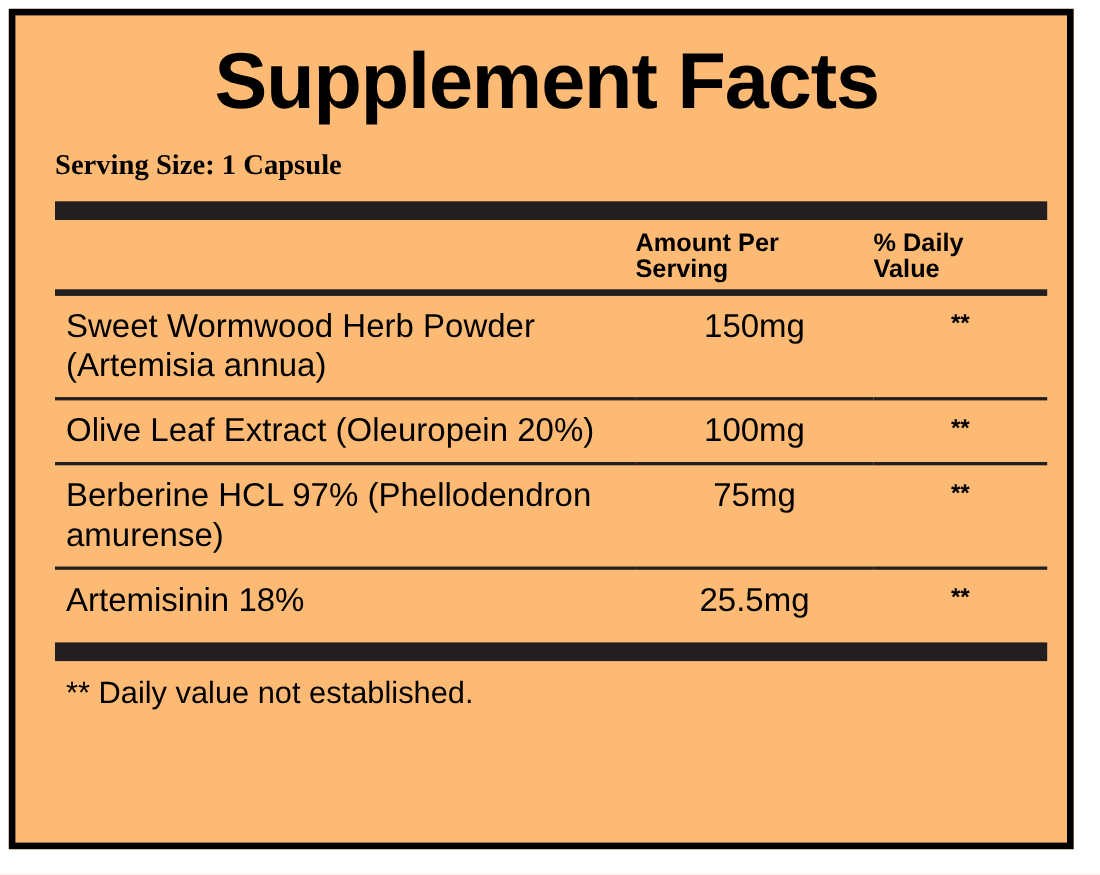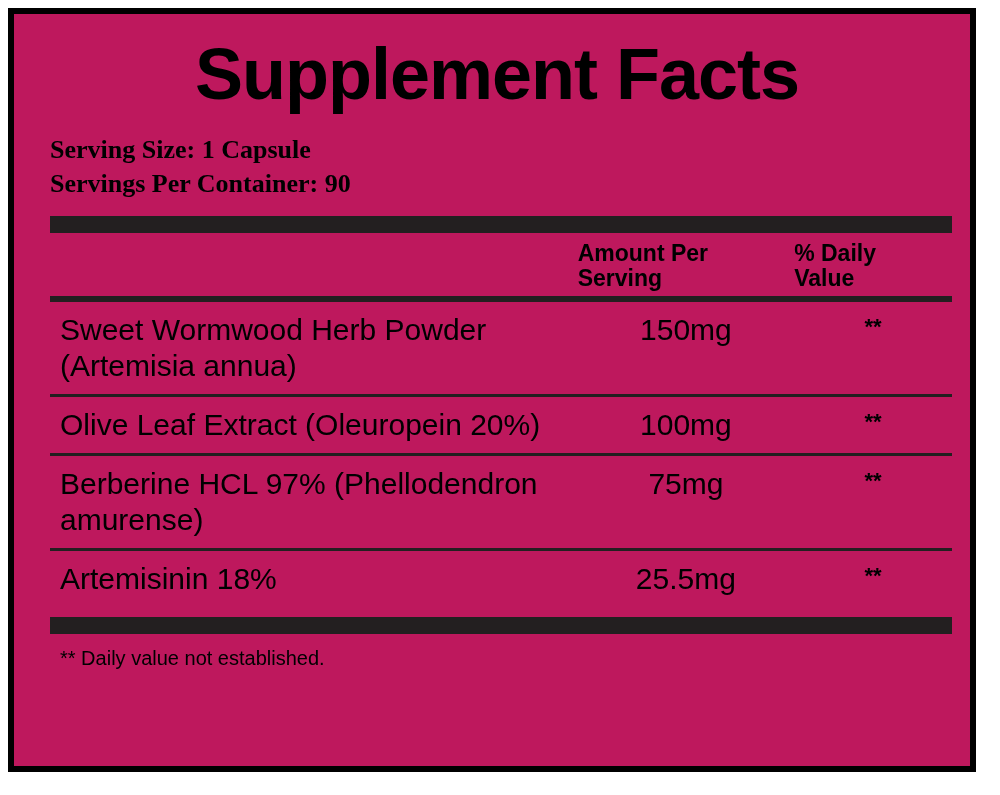--- a/index.html
+++ b/index.html
@@ -15,21 +15,21 @@
     overflow: hidden;
   }
 
   .panel {
     position: absolute;
     left: 8px;
     top: 8px;
     width: 968px;
     height: 764px;
     border: 6px solid #000000;
-    background: #be185d;
+    background: #fdba74;
     box-sizing: border-box;
   }
 
   .inner {
     position: absolute;
     left: 36px;
     top: 14px;
     right: 18px;
     bottom: 10px;
   }
@@ -101,36 +101,35 @@
     text-align: center;
   }
   .ing-row td.dv {
     text-align: center;
     font-weight: bold;
     font-size: 22px;
     padding-top: 12px;
   }
 
   .footnote {
-    font-size: 20px;
+    font-size: 28px;
     padding: 12px 0 0 10px;
     line-height: 1.2;
   }
 </style>
 </head>
 <body>
 
 <div class="panel">
   <div class="inner">
 
     <div class="title">Supplement Facts</div>
 
     <div class="serving-block">
       <div>Serving Size: 1 Capsule</div>
-      <div>Servings Per Container: 90</div>
     </div>
 
     <div class="rule-thick"></div>
 
     <table class="facts">
       <colgroup>
         <col class="c-name">
         <col class="c-amt">
         <col class="c-dv">
       </colgroup>

